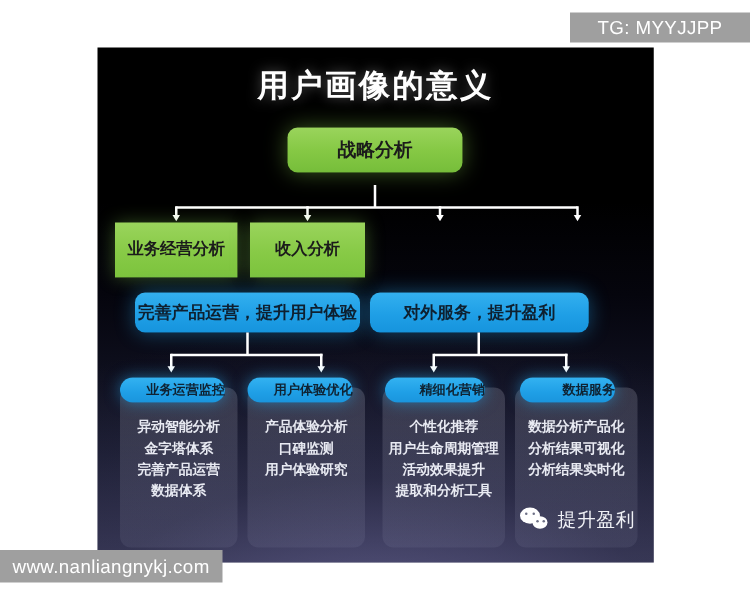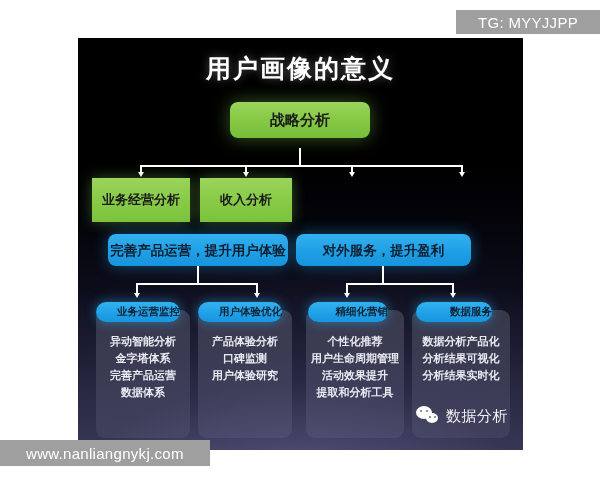--- a/index.html
+++ b/index.html
@@ -31,21 +31,21 @@
     top: 10px;
     right: 0px;
     height: 24px;
     padding: 0 22px;
     font-size: 15px;
   }
   .wm-url {
     left: 0px;
     top: 440px;
     height: 26px;
-    padding: 0 26px;
+    padding: 0 10px;
     font-size: 15px;
   }
 
   
   .slide {
     position: absolute;
     left: 78px;
     top: 38px;
     width: 445px;
     height: 412px;
@@ -303,20 +303,20 @@
 
   <div class="wechat">
     <span class="wx-icon">
       <span class="b1b"></span>
       <span class="b2b"></span>
       <i style="left:4px; top:4px;"></i>
       <i style="left:9.5px; top:4px;"></i>
       <i style="left:13px; top:10px;"></i>
       <i style="left:17.5px; top:10px;"></i>
     </span>
-    <span class="wechat-label">数据分析</span>
+    <span class="wechat-label">提升盈利</span>
   </div>
 
 </div>
 
 <div class="wm wm-url">
   <span>www.nanliangnykj.com</span>
 </div>
 
 </body></html>

